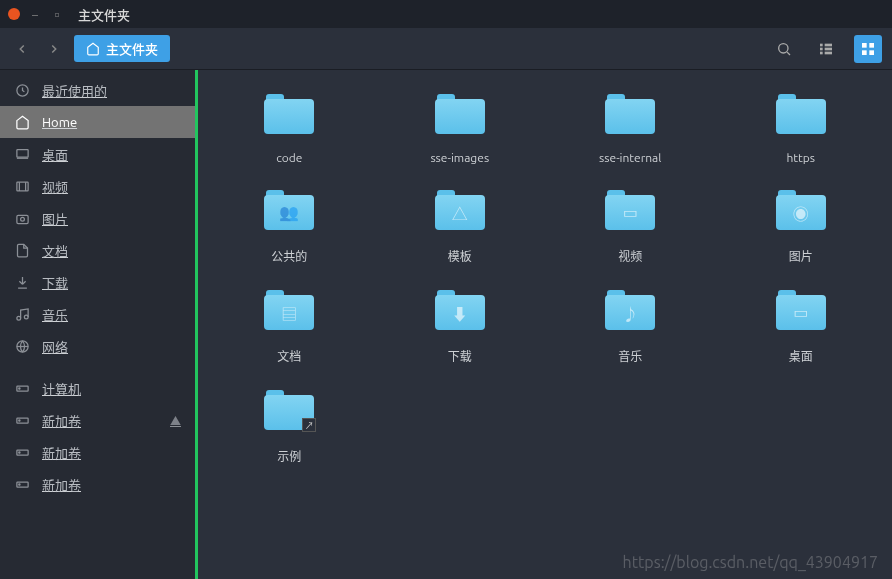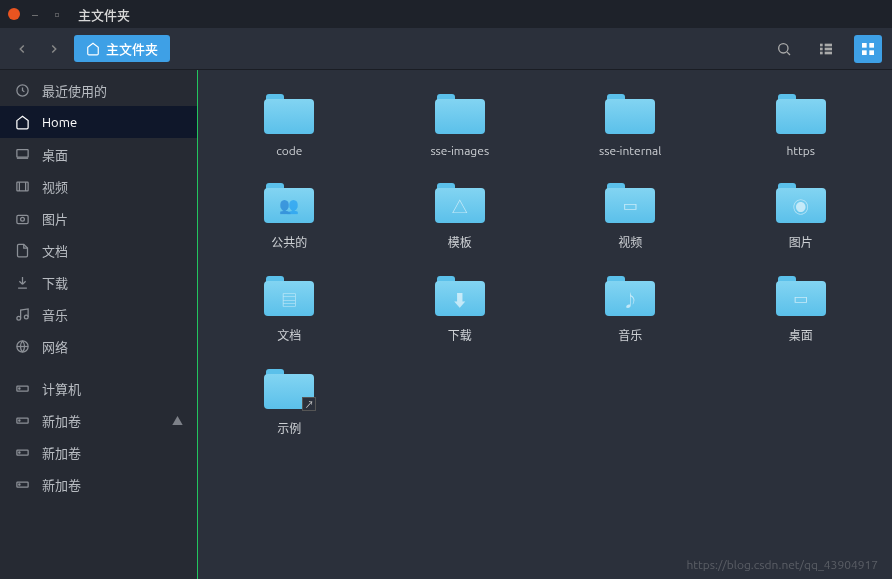--- a/index.html
+++ b/index.html
@@ -9,37 +9,37 @@
 .win-close { background: #e95420; }
 .win-min, .win-max { color: #888; font-size: 12px; display: flex; align-items: center; justify-content: center; width: 14px; }
 .title-text { color: #d8d8d8; font-size: 13px; margin-left: 6px; font-weight: 500; }
 .toolbar { height: 42px; background: #2b303b; display: flex; align-items: center; padding: 0 10px; gap: 8px; border-bottom: 1px solid #1a1d24; }
 .nav-btn { width: 24px; height: 24px; display: flex; align-items: center; justify-content: center; color: #888; cursor: pointer; }
 .path-chip { background: #3ea0e6; color: #fff; padding: 4px 12px; border-radius: 3px; display: flex; align-items: center; gap: 6px; font-size: 13px; font-weight: 500; }
 .toolbar-right { margin-left: auto; display: flex; gap: 14px; align-items: center; }
 .tool-btn { width: 28px; height: 28px; display: flex; align-items: center; justify-content: center; color: #aaa; cursor: pointer; border-radius: 3px; }
 .tool-btn.active { background: #3ea0e6; color: #fff; }
 .content { display: flex; height: calc(100% - 70px); }
-.sidebar { width: 198px; background: #262a33; border-right: 1px solid #22c55e; overflow-y: auto; padding-top: 4px; }
+.sidebar { width: 198px; background: #262a33; border-right: 3px solid #22c55e; overflow-y: auto; padding-top: 4px; text-decoration: underline; }
 .sb-item { height: 32px; display: flex; align-items: center; padding: 0 14px; gap: 12px; cursor: pointer; color: #b8bcc2; font-size: 13px; }
-.sb-item.active { background: #0f172a; color: #fff; }
+.sb-item.active { background: #737373; color: #fff; }
 .sb-item .icon { width: 16px; display: flex; justify-content: center; opacity: 0.7; }
 .sb-item.active .icon { opacity: 1; }
 .sb-sep { height: 10px; }
 .eject { margin-left: auto; font-size: 11px; opacity: 0.6; }
 .main { flex: 1; background: #2b303b; overflow-y: auto; padding: 20px 10px; }
 .grid { display: grid; grid-template-columns: repeat(4, 1fr); gap: 18px 8px; }
-.folder { display: flex; flex-direction: column; align-items: center; gap: 10px; cursor: pointer; padding: 4px; border-radius: 4px; }
+.folder { display: flex; flex-direction: column; align-items: center; gap: 17px; cursor: pointer; padding: 4px; border-radius: 4px; }
 .folder-icon { width: 50px; height: 40px; position: relative; }
 .folder-back { position: absolute; top: 0; left: 2px; width: 18px; height: 8px; background: #5bc0ea; border-radius: 3px 3px 0 0; }
 .folder-front { position: absolute; top: 5px; width: 50px; height: 35px; background: linear-gradient(#82d4f2, #5bc0ea); border-radius: 4px; display: flex; align-items: center; justify-content: center; }
 .folder-glyph { color: rgba(255,255,255,0.6); font-size: 16px; }
 .folder-label { color: #cdd0d4; font-size: 12px; text-align: center; max-width: 150px; word-break: break-word; }
 .shortcut { position: absolute; bottom: -2px; right: -2px; width: 14px; height: 14px; background: #2b303b; border: 1px solid #555; display: flex; align-items: center; justify-content: center; font-size: 9px; color: #ccc; }
-.watermark { position: absolute; bottom: 8px; right: 14px; color: rgba(200,200,200,0.3); font-size: 12px; }
+.watermark { position: absolute; bottom: 8px; right: 14px; color: rgba(200,200,200,0.3); font-size: 16px; }
 svg { display: block; }
 </style>
 </head>
 <body>
 
 <div class="titlebar">
   <div class="win-ctrl win-close"></div>
   <div class="win-min">–</div>
   <div class="win-max">▫</div>
   <div class="title-text">主文件夹</div>

